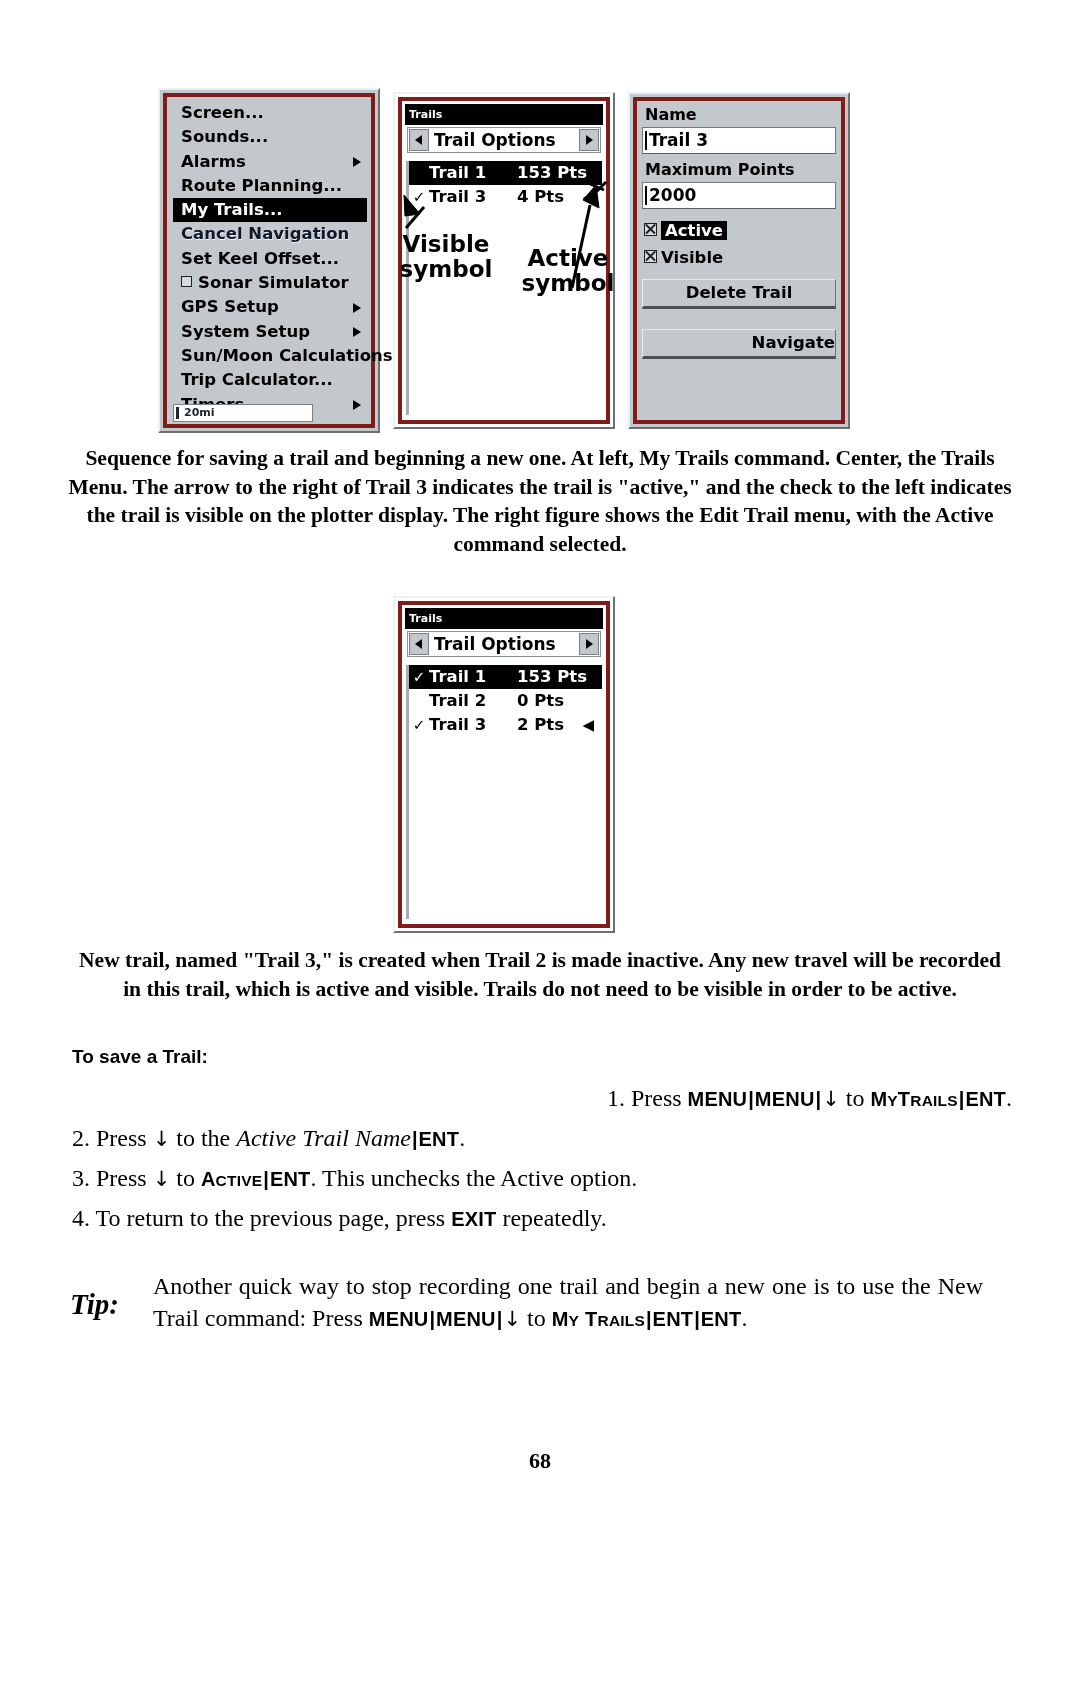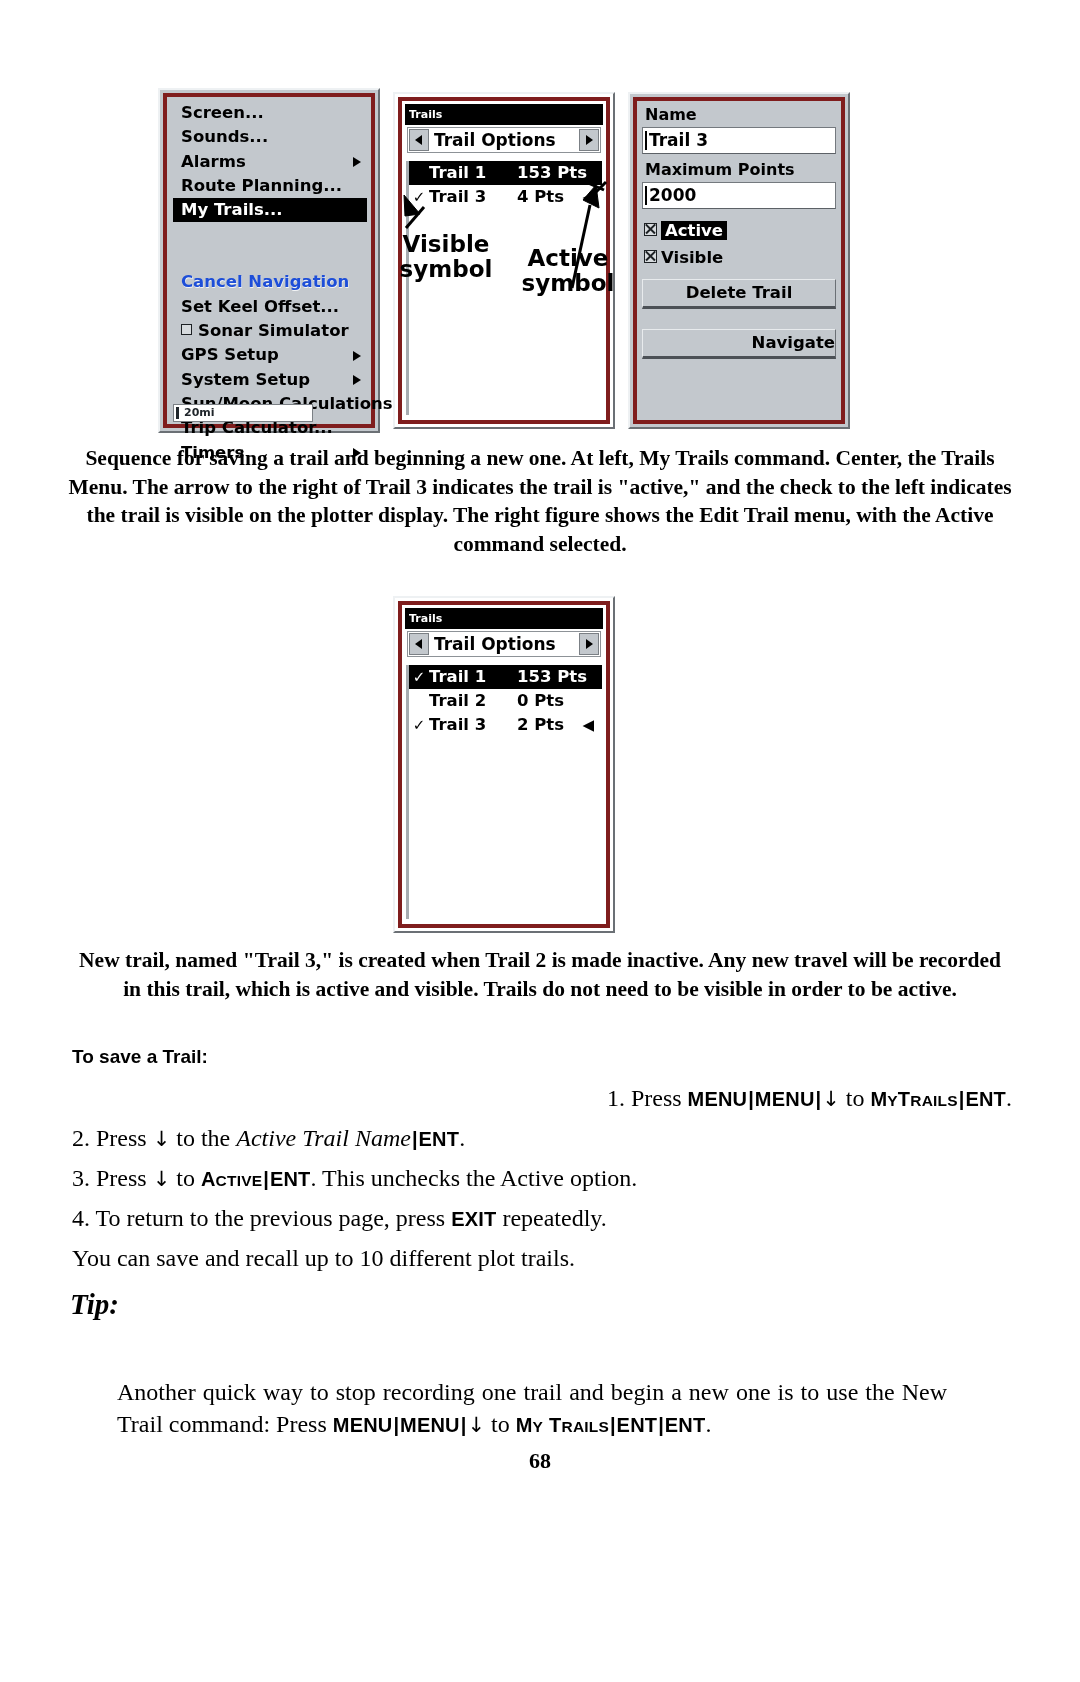--- a/index.html
+++ b/index.html
@@ -36,21 +36,21 @@
   .menu-list{position:absolute;left:6px;top:4px;right:4px;bottom:22px;}
   .menu-item{
     position:relative;
     height:24.3px; line-height:24.3px;
     font-size:16.5px;
     padding-left:8px; padding-right:4px;
     color:#000;
     white-space:nowrap;
   }
   .menu-item.selected{background:#000;color:#fff;}
-  .menu-item.disabled{color:#1d4ed8;text-shadow:0.5px 0.5px 0 #f2f4f5;margin-top:48px;}
+  .menu-item.disabled{color:#0f172a;text-shadow:0.5px 0.5px 0 #f2f4f5;}
   .menu-item .arrow{
     position:absolute; right:6px; top:50%;
     width:0;height:0;
     border-top:5px solid transparent;
     border-bottom:5px solid transparent;
     border-left:8px solid #000;
     transform:translateY(-50%);
   }
   .chk-box{
     display:inline-block;
@@ -413,24 +413,23 @@
     <span class="kbd"><span>A</span><span class="sc">CTIVE</span></span><span class="bar">|</span><span class="kbd">ENT</span><span>. This unchecks the Active option.</span>
   </div>
 
   <div class="step" style="top:1203px;">
     <span>4.</span>
     <span>To return to the previous page, press</span>
     <span class="kbd">EXIT</span>
     <span>repeatedly.</span>
   </div>
 
-  <div class="step" style="top:1243px;">You can save and recall up to 10 different plot trails.</div>
 
   <div class="tip-head" style="top:1288px;">Tip:</div>
-  <div class="tip-body" style="top:1376px;">
+  <div class="tip-body" style="top:1270px;margin-left:36px;">
     <span>Another quick way to stop recording one trail and begin a new one is to use the New Trail command: Press</span>
     <span class="kbd">MENU</span><span class="bar">|</span><span class="kbd">MENU</span><span class="bar">|</span><span class="dn">↓</span>
     <span>to</span>
     <span class="kbd"><span>M</span><span class="sc">Y</span></span>
     <span class="kbd"><span>T</span><span class="sc">RAILS</span></span><span class="bar">|</span><span class="kbd">ENT</span><span class="bar">|</span><span class="kbd">ENT</span><span>.</span>
   </div>
 
   <div class="page-num">68</div>
 
 </div>

